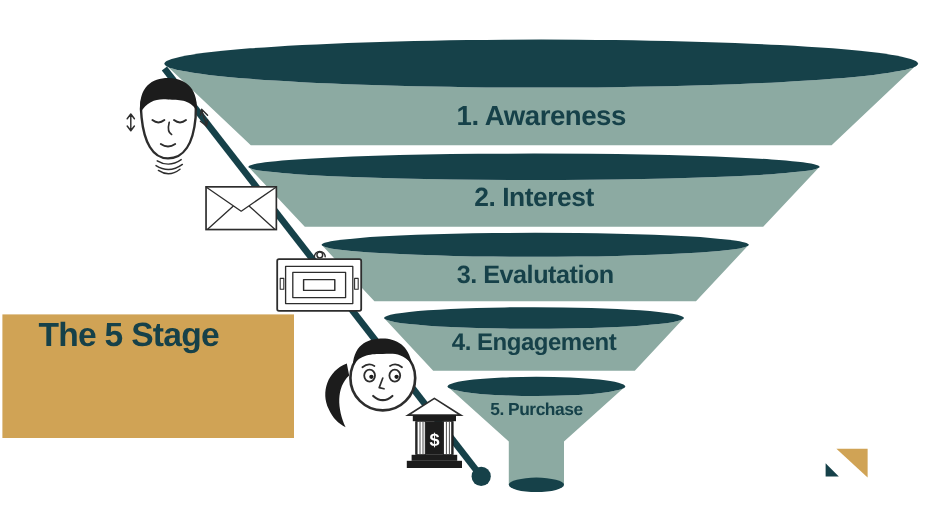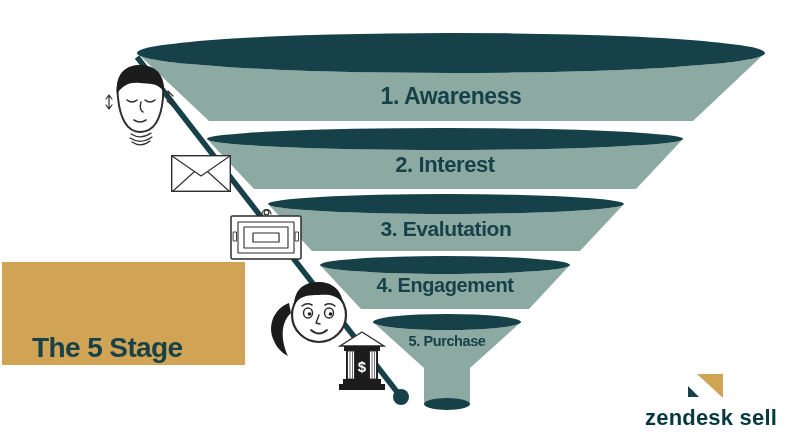--- a/index.html
+++ b/index.html
@@ -21,21 +21,21 @@
   }
   #journey-line{stroke:var(--dark);stroke-width:5.5;}
   #journey-end-dot{fill:var(--dark);}
   .doodle{stroke:var(--ink);fill:none;stroke-linecap:round;stroke-linejoin:round;}
   .doodle-fill{fill:#1c1c1c;stroke:none;}
   .doodle-white{fill:#ffffff;stroke:var(--ink);}
   .bank-symbol{fill:#ffffff;font-weight:bold;text-anchor:middle;font-family:"Liberation Sans",sans-serif;font-size:15px;}
   .title-box{
     position:absolute;left:2px;top:262px;width:243px;height:103px;
     background:var(--gold);box-sizing:border-box;
-    display:flex;flex-direction:column;justify-content:flex-end;padding-left:30px;
+    display:flex;flex-direction:column;justify-content:space-between;padding-left:30px;
   }
   .title-line{
     color:var(--dark);font-size:28px;font-weight:bold;line-height:34px;letter-spacing:-0.6px;
   }
   .brand-mark{position:absolute;left:685px;top:372px;}
   .brand-name{
     position:absolute;left:645px;top:405px;color:var(--brand);
     font-size:22px;font-weight:bold;letter-spacing:0.2px;white-space:nowrap;
   }
 </style>
@@ -135,15 +135,14 @@
   </svg>
 
   <div class="title-box">
     <div class="title-line">The 5 Stage</div>
   </div>
 
   <svg class="brand-mark" viewBox="0 0 40 28" width="40" height="28">
     <polygon points="12,2 38,2 38,26" style="fill:var(--gold)"></polygon>
     <polygon points="3,14 3,25 14,25" style="fill:var(--dark)"></polygon>
   </svg>
-  <div class="brand-name">zendesk sell</div>
 
 </div>
 
 </body></html>

